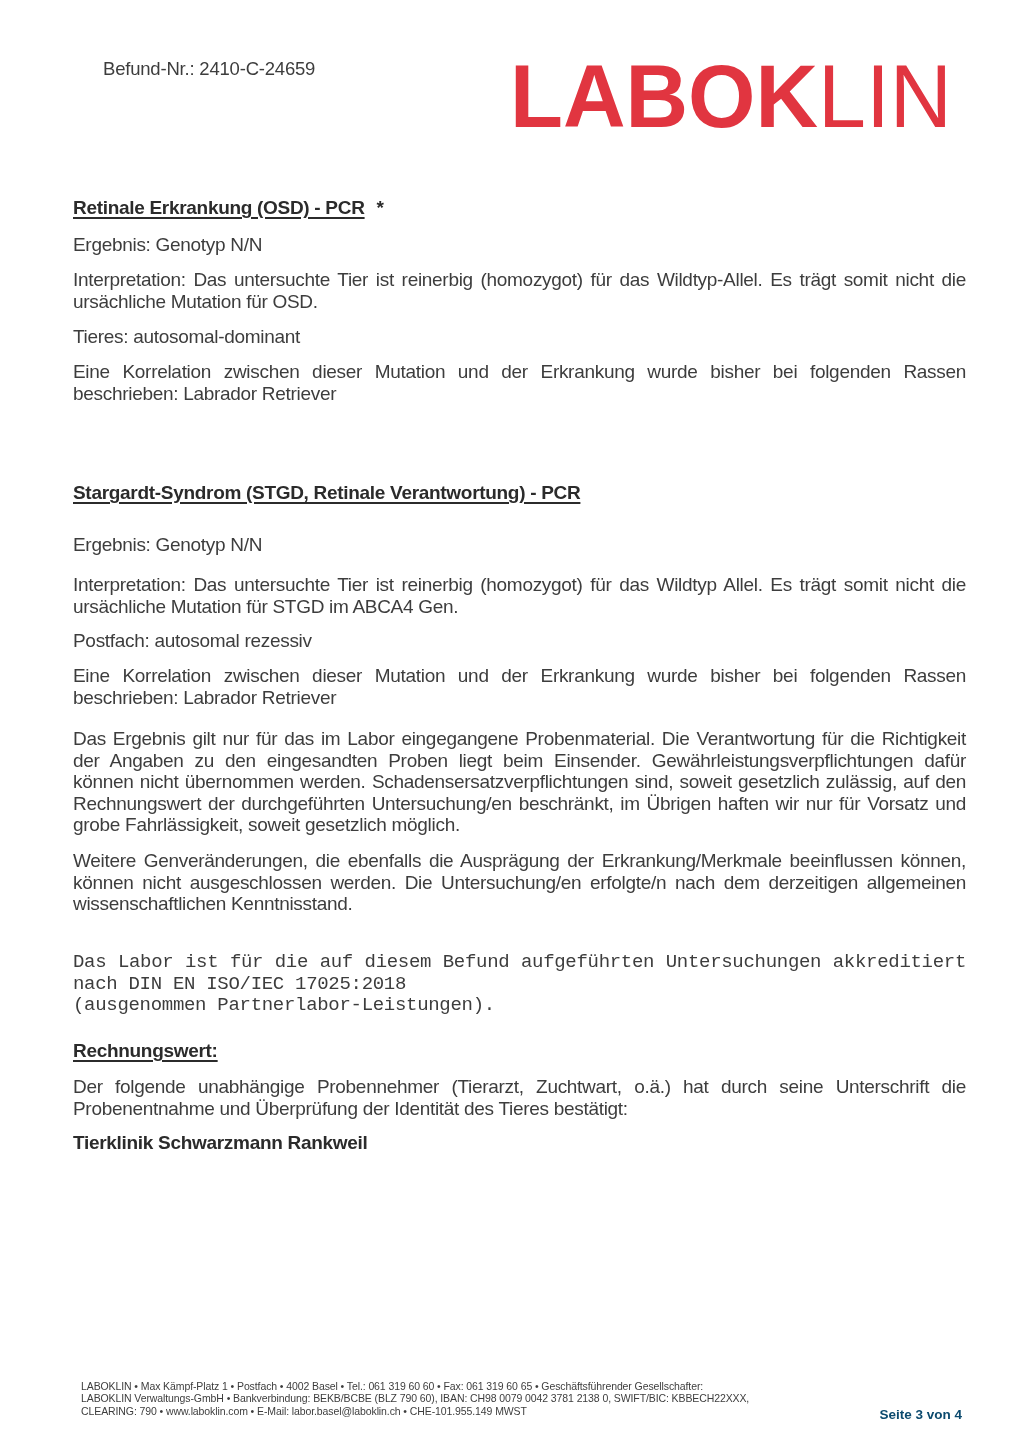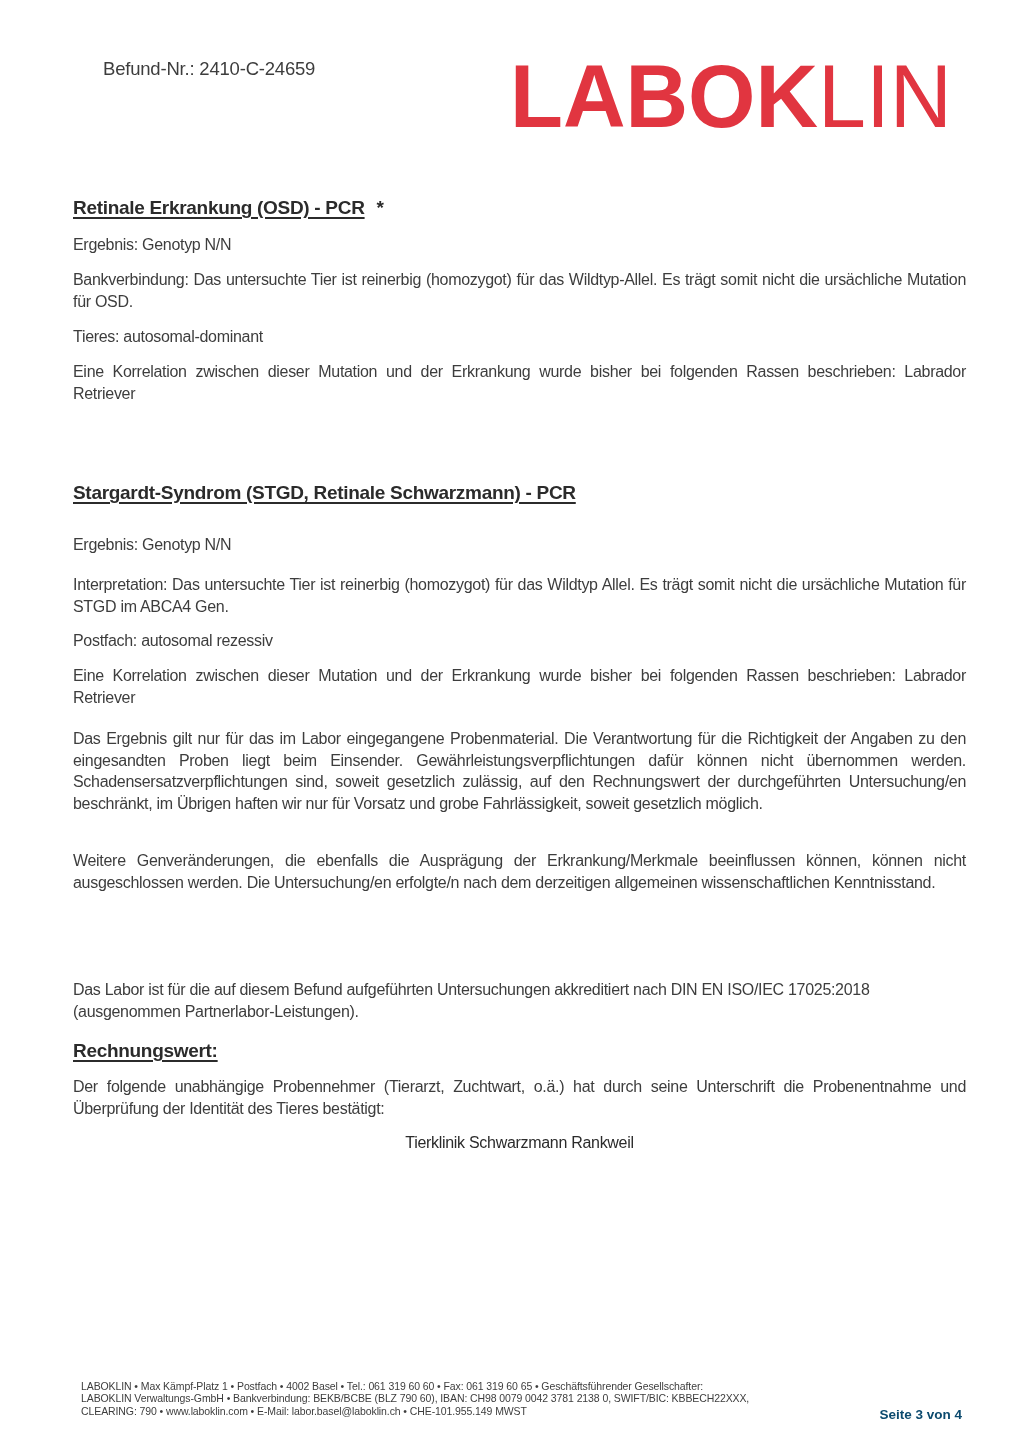--- a/index.html
+++ b/index.html
@@ -8,39 +8,39 @@
     width:1023px;height:1436px;
     margin:8px auto;
     background:#ffffff;
     font-family:"Liberation Sans", sans-serif;
     color:#3d3d3d;
     overflow:hidden;
   }
   .abs{position:absolute;}
   .body-text{
     left:73px;width:893px;
-    font-size:16px;line-height:21.5px;
+    font-size:19px;line-height:21.5px;
     letter-spacing:-0.3px;
     color:#3d3d3d;
     text-align:left;
   }
   .just{text-align:justify;}
   .sec-heading{
     left:73px;width:893px;
     font-size:19px;line-height:23px;
     font-weight:bold;color:#2b2b2b;
     letter-spacing:-0.3px;
   }
   .sec-heading .u{
     text-decoration:underline;
     text-decoration-thickness:2px;
     text-underline-offset:3px;
   }
   .star{margin-left:12px;text-decoration:none;}
-  .bold-line{font-weight:normal;color:#2b2b2b;text-align:center;}
+  .bold-line{font-weight:bold;color:#2b2b2b;}
   .befund{
     left:103px;top:50px;
     font-size:18.5px;color:#3d3d3d;letter-spacing:-0.2px;
   }
   .logo-wrap{left:510px;top:56px;width:445px;height:66px;}
   .logo-sub-wrap{left:510px;top:130px;width:447px;height:20px;}
   .footer{
     left:81px;top:1372px;width:893px;
     font-size:10.5px;line-height:12.3px;
     letter-spacing:-0.1px;color:#3d3d3d;
@@ -66,35 +66,35 @@
         <tspan x="308" textLength="134" lengthAdjust="spacingAndGlyphs" font-weight="normal">LIN</tspan>
       </text>
     </svg>
   </div>
 
 
   <div class="abs sec-heading" style="top:188px;">
     <span class="u">Retinale Erkrankung (OSD) - PCR</span><span class="star">*</span>
   </div>
   <div class="abs body-text" style="top:226px;">Ergebnis: Genotyp N/N</div>
-  <div class="abs body-text just" style="top:261px;">Bankverbindung: Das untersuchte Tier ist reinerbig (homozygot) für das Wildtyp-Allel. Es trägt somit nicht die ursächliche Mutation für OSD.</div>
+  <div class="abs body-text just" style="top:261px;">Interpretation: Das untersuchte Tier ist reinerbig (homozygot) für das Wildtyp-Allel. Es trägt somit nicht die ursächliche Mutation für OSD.</div>
   <div class="abs body-text" style="top:318px;">Tieres: autosomal-dominant</div>
   <div class="abs body-text just" style="top:353px;">Eine Korrelation zwischen dieser Mutation und der Erkrankung wurde bisher bei folgenden Rassen beschrieben: Labrador Retriever</div>
 
   <div class="abs sec-heading" style="top:473px;">
-    <span class="u">Stargardt-Syndrom (STGD, Retinale Schwarzmann) - PCR</span><span class="star"></span>
+    <span class="u">Stargardt-Syndrom (STGD, Retinale Verantwortung) - PCR</span><span class="star"></span>
   </div>
   <div class="abs body-text" style="top:526px;">Ergebnis: Genotyp N/N</div>
   <div class="abs body-text just" style="top:566px;">Interpretation: Das untersuchte Tier ist reinerbig (homozygot) für das Wildtyp Allel. Es trägt somit nicht die ursächliche Mutation für STGD im ABCA4 Gen.</div>
   <div class="abs body-text" style="top:622px;">Postfach: autosomal rezessiv</div>
   <div class="abs body-text just" style="top:657px;">Eine Korrelation zwischen dieser Mutation und der Erkrankung wurde bisher bei folgenden Rassen beschrieben: Labrador Retriever</div>
 
   <div class="abs body-text just" style="top:720px;">Das Ergebnis gilt nur für das im Labor eingegangene Probenmaterial. Die Verantwortung für die Richtigkeit der Angaben zu den eingesandten Proben liegt beim Einsender. Gewährleistungsverpflichtungen dafür können nicht übernommen werden. Schadensersatzverpflichtungen sind, soweit gesetzlich zulässig, auf den Rechnungswert der durchgeführten Untersuchung/en beschränkt, im Übrigen haften wir nur für Vorsatz und grobe Fahrlässigkeit, soweit gesetzlich möglich.</div>
   <div class="abs body-text just" style="top:842px;">Weitere Genveränderungen, die ebenfalls die Ausprägung der Erkrankung/Merkmale beeinflussen können, können nicht ausgeschlossen werden. Die Untersuchung/en erfolgte/n nach dem derzeitigen allgemeinen wissenschaftlichen Kenntnisstand.</div>
-  <div class="abs body-text" style="top:971px;">
+  <div class="abs body-text" style="top:944px;font-family:Liberation Mono, monospace;">
     <span class="just" style="display:block;text-align:justify;">Das Labor ist für die auf diesem Befund aufgeführten Untersuchungen akkreditiert nach DIN EN ISO/IEC 17025:2018</span>
     <span style="display:block;">(ausgenommen Partnerlabor-Leistungen).</span>
   </div>
 
   <div class="abs sec-heading" style="top:1031px;">
     <span class="u">Rechnungswert:</span>
   </div>
   <div class="abs body-text just" style="top:1068px;">Der folgende unabhängige Probennehmer (Tierarzt, Zuchtwart, o.ä.) hat durch seine Unterschrift die Probenentnahme und Überprüfung der Identität des Tieres bestätigt:</div>
   <div class="abs body-text bold-line" style="top:1124px;">Tierklinik Schwarzmann Rankweil</div>
 

